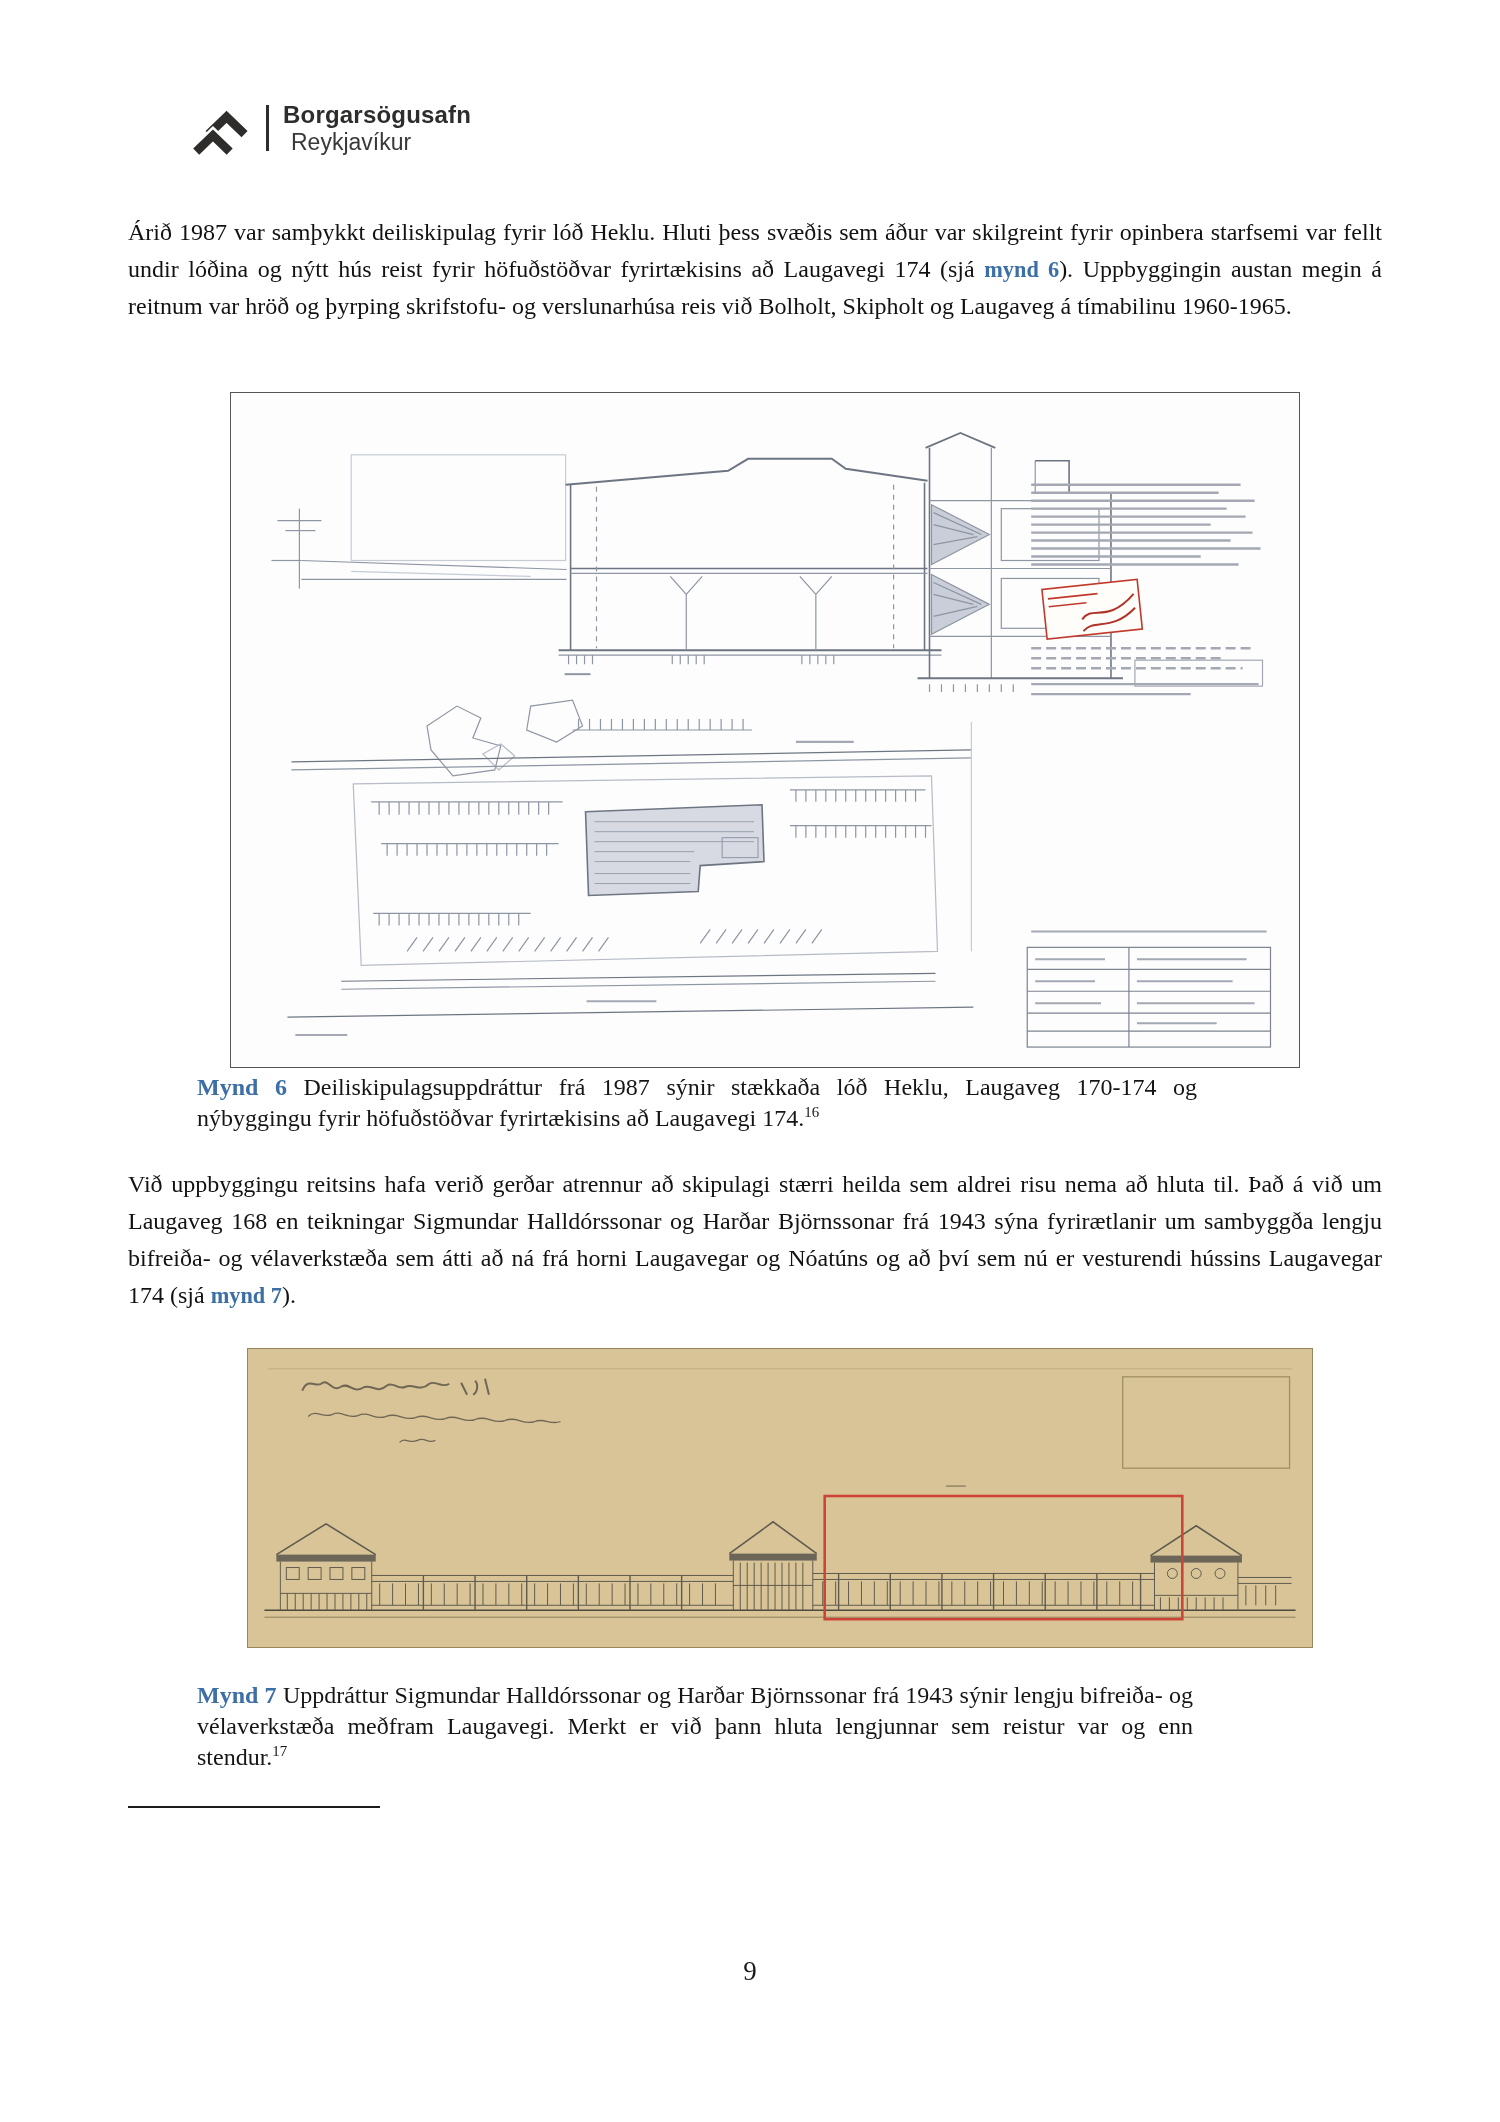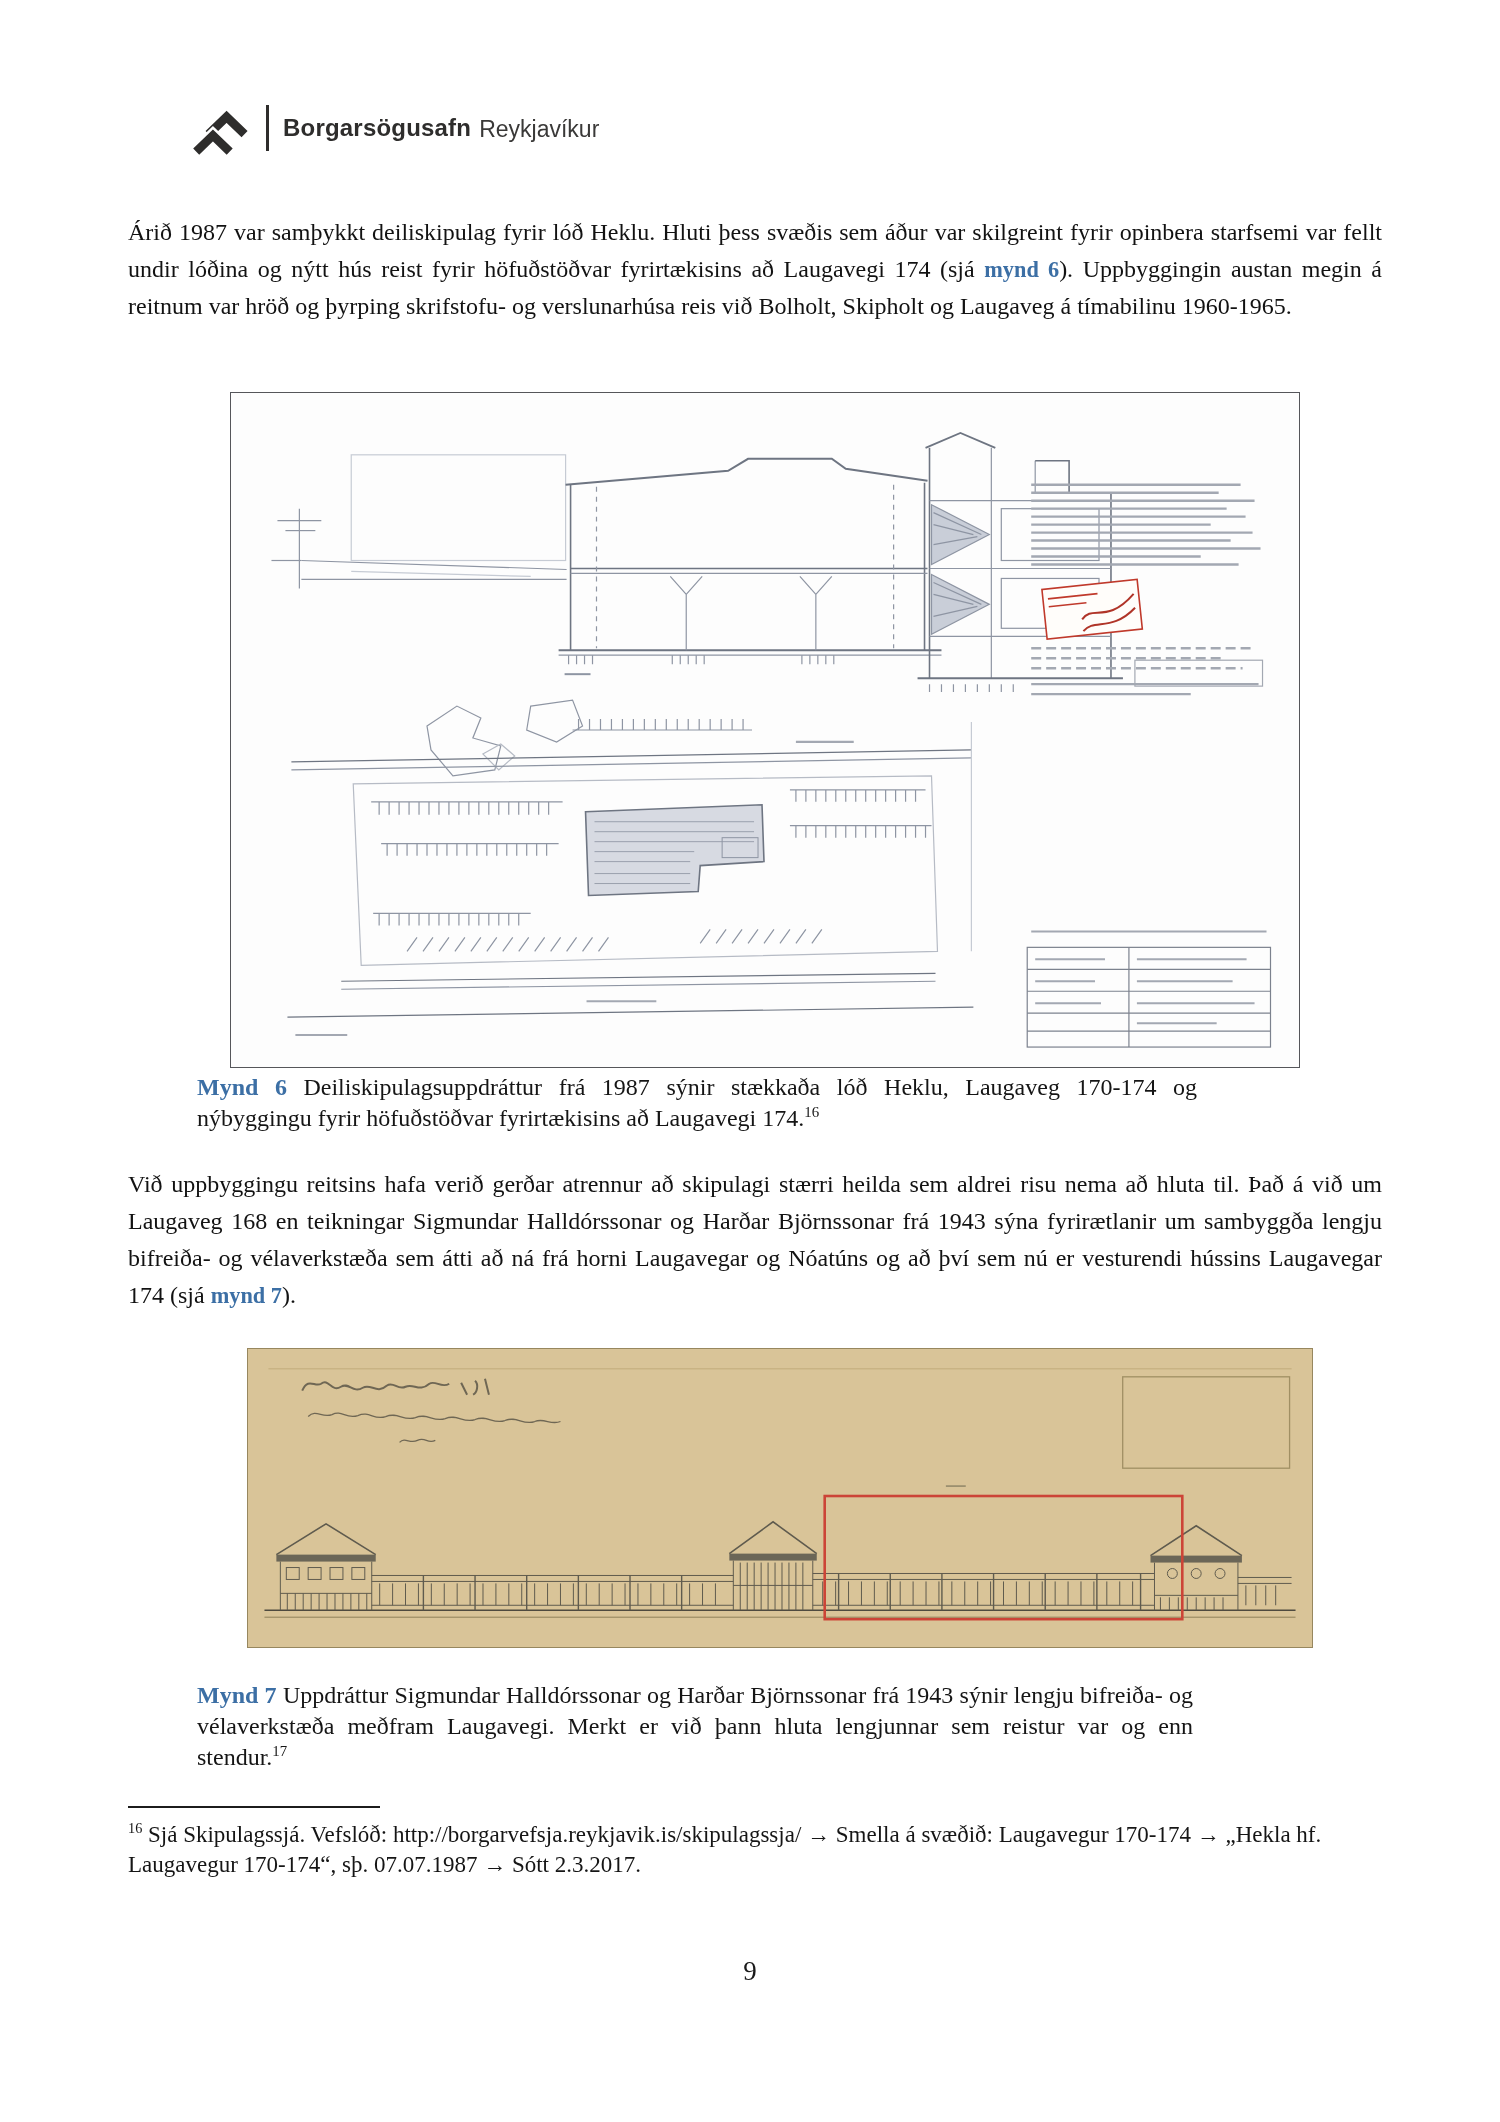--- a/index.html
+++ b/index.html
@@ -6,21 +6,21 @@
   body{
     width:1500px;height:2122px;position:relative;background:#ffffff;
     font-family:"Liberation Serif", serif;color:#141414;
     -webkit-font-smoothing:antialiased;
   }
   .abs{position:absolute;}
   
   .logo{left:190px;top:100px;display:flex;align-items:center;gap:14px;
         font-family:"Liberation Sans", sans-serif;}
   .logo-divider{width:3px;height:46px;background:#2e2d2c;}
-  .logo-text{display:flex;flex-direction:row;line-height:1.05;}
+  .logo-text{display:flex;flex-direction:column;line-height:1.05;}
   .logo-title{font-size:24px;font-weight:bold;color:#2e2d2c;letter-spacing:.2px;}
   .logo-sub{font-size:23px;font-weight:400;color:#3a3938;margin-top:2px;margin-left:8px;}
   
   .body-text{left:128px;width:1254px;font-size:24px;line-height:37px;
              text-align:justify;color:#121212;}
   .p1{top:190px;} .p2{top:1142px;font-family:Liberation Serif, serif;}
   .xref{color:#3c6fa5;font-weight:bold;font-size:0.93em;text-decoration:none;cursor:pointer;}
   
   .fig6{left:230px;top:392px;width:1070px;height:676px;background:#fdfdfd;
         border:1px solid #55565a;box-sizing:border-box;}
@@ -233,16 +233,15 @@
     </g>
 
     <rect x="578" y="148" width="360" height="124" fill="none" stroke="#cc4437" stroke-width="2.6"></rect>
   </svg>
 </figure>
 
 <p class="abs caption cap7"><span class="cap-label">Mynd 7</span><span> Uppdráttur Sigmundar Halldórssonar og Harðar Björnssonar frá 1943 sýnir lengju bifreiða- og vélaverkstæða meðfram Laugavegi. Merkt er við þann hluta lengjunnar sem reistur var og enn stendur.</span><sup>17</sup></p>
 
 <div class="abs fn-rule"></div>
 <div class="abs footnotes">
-  <p class="footnote"><sup>16</sup><span class="arrow" style="font-family:'Liberation Serif',serif;"> Sjá Skipulagssjá. Vefslóð: http://borgarvefsja.reykjavik.is/skipulagssja/ → Smella á svæðið: Laugavegur 170-174 → „Hekla hf. Laugavegur 170-174“, sþ. 07.07.1987 → Sótt 2.3.2017.</span></p>
 </div>
 
 <div class="abs page-num">9</div>
 
 </body></html>

